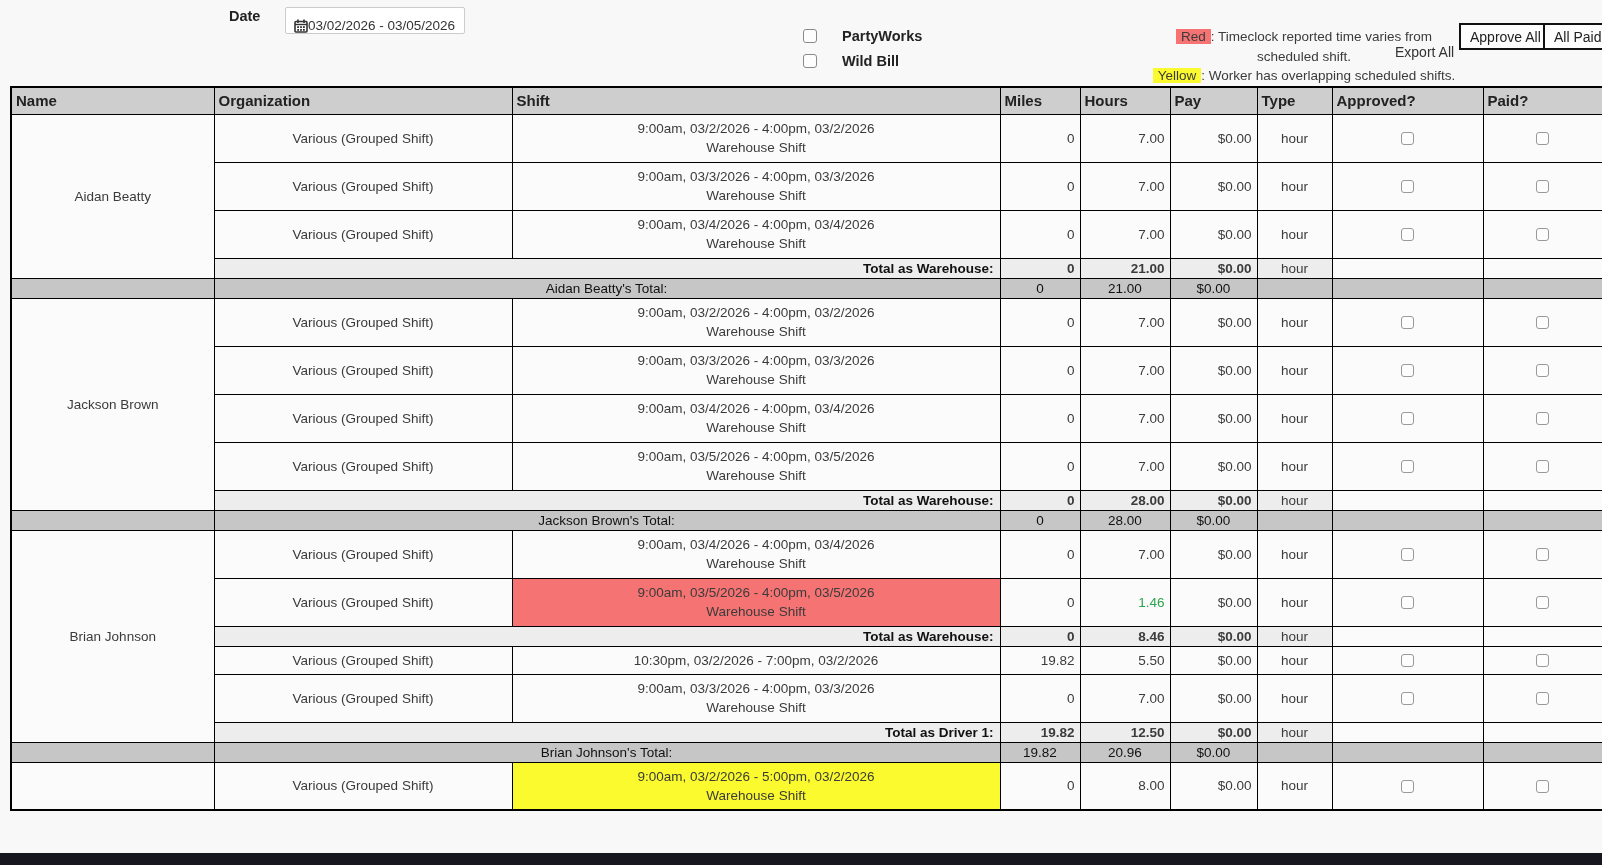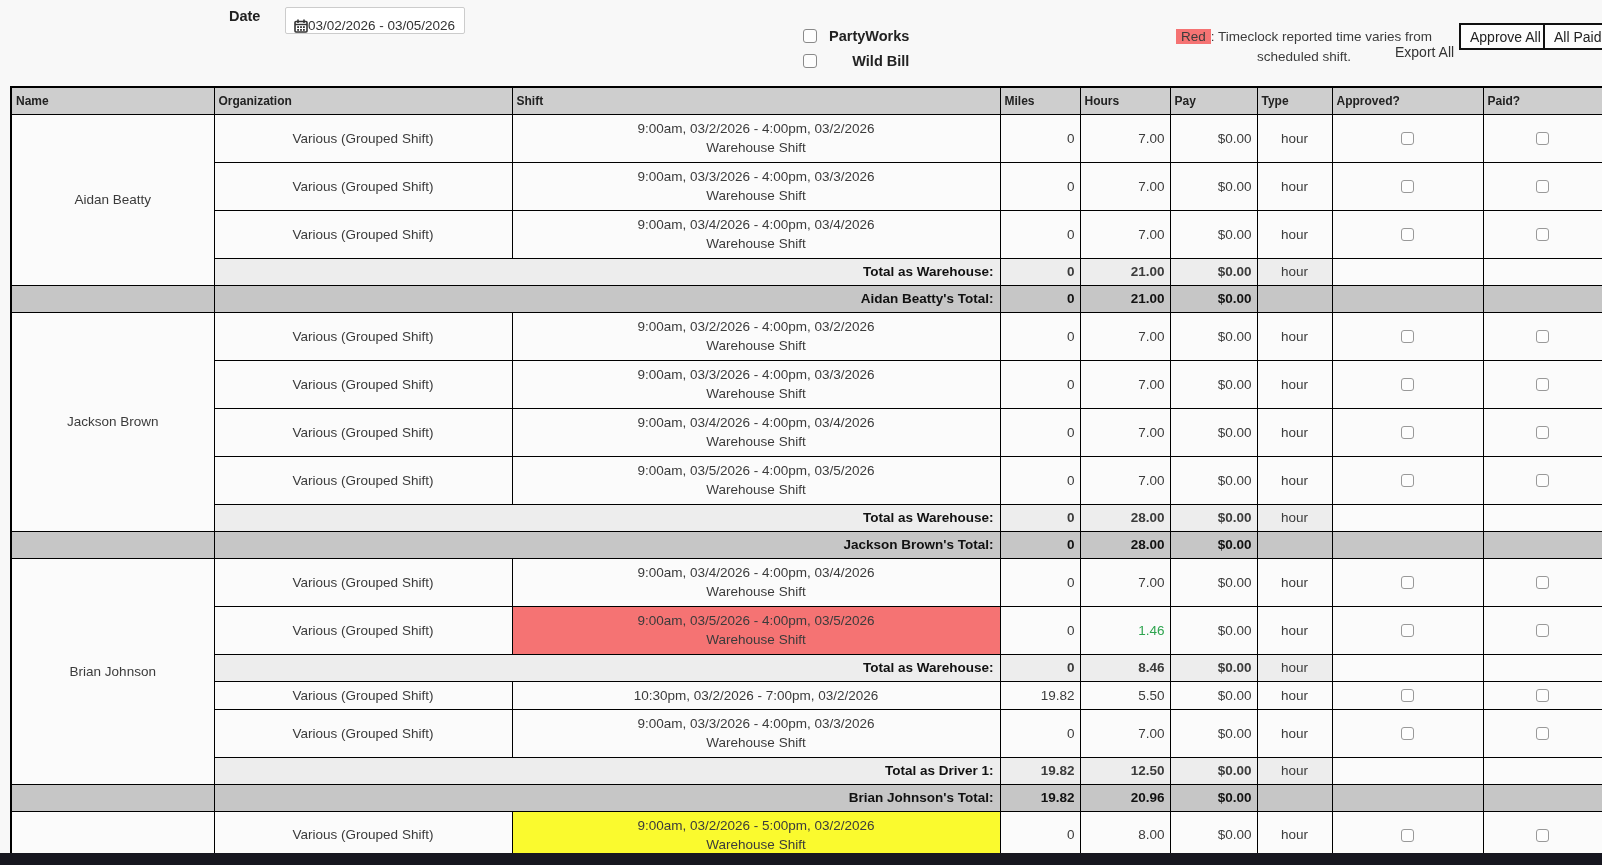--- a/index.html
+++ b/index.html
@@ -13,21 +13,21 @@
 
   
   .date-label { left:229px; top:8px; font-weight:bold; font-size:14.5px; color:#222; }
   .date-input {
     left:285px; top:7px; width:180px; height:27px;
     background:#fff; border:1px solid #ccc; border-radius:2px;
     display:flex; align-items:flex-end; gap:0; padding:0 8px;
     font-size:13.5px; color:#333; cursor:pointer;
   }
   .filter-checks { left:803px; top:28px; }
-  .check-row { display:flex; align-items:center; gap:12px; margin-bottom:9px;justify-content:space-between; }
+  .check-row { display:flex; align-items:center; gap:25px; margin-bottom:9px; }
   .check-row .label { font-weight:bold; font-size:14.5px; color:#222; }
   .cb {
     display:inline-block; width:14px; height:14px; flex:0 0 14px;
     border:1px solid #8a8a8a; border-radius:3px; background:#fdfdfd; cursor:pointer;
   }
   .legend { left:1152px; top:27px; width:304px; text-align:center; font-size:13.5px; line-height:19.5px; color:#3b3b3b; }
   .legend .line2 { white-space:nowrap; }
   .legend .key { padding:0 5px; }
   .export-all { left:1395px; top:44px; font-size:14px; color:#333; cursor:pointer; }
   .btn {
@@ -40,30 +40,30 @@
 
   
   table.sheet {
     position:absolute; left:10px; top:86px; width:1592px;
     border-collapse:collapse; table-layout:fixed;
     background:#fbfbfb; border:2px solid #000;
   }
   .sheet th, .sheet td { border:1px solid #000; font-size:13.5px; padding:0 5px; overflow:hidden; }
   .sheet thead th {
     background:#cecece; text-align:left; font-weight:bold;
-    font-size:12px; color:#222; height:27px; padding-left:4px;
-  }
-  tr.tall { height:48px; } tr.short { height:27px; }
+    font-size:15px; color:#222; height:27px; padding-left:4px;
+  }
+  tr.tall { height:48px; } tr.short { height:20px; }
   td.center { text-align:center; } td.right { text-align:right; }
   td.shift-cell { text-align:center; line-height:19px; padding:4px; }
   td.name-cell { text-align:center; vertical-align:middle; }
   tr.subtotal td { background:#ededed; font-weight:bold; }
   tr.subtotal td.type-cell { font-weight:normal; }
   tr.subtotal td.plain { background:#fbfbfb; }
-  tr.person-total td { background:#c6c6c6; font-weight:bold; color:#111; }
+  tr.person-total td { background:#c6c6c6; font-weight:normal; color:#111;text-align:center; }
   td.label-cell { text-align:right; font-weight:bold; color:#111; padding-right:6px; }
   .rowcb {
     display:inline-block; width:13px; height:13px;
     border:1px solid #999; border-radius:3px; background:#fdfdfd;
     vertical-align:middle; cursor:pointer;
   }
   .bottom-bar { left:0; bottom:0; width:1602px; height:12px; background:#17171f; z-index:9; }
   .cal-icon { flex:0 0 14px; }
 </style>
 </head>
@@ -93,20 +93,21 @@
     <span class="label">PartyWorks</span>
   </div>
   <div class="check-row">
     <span class="cb"></span>
     <span class="label">Wild Bill</span>
   </div>
 </div>
 
 <div class="abs legend">
     <div><span class="key" style="background: rgb(245, 115, 115);">Red</span>: Timeclock reported time varies from scheduled shift.</div>
+    <div class="line2"><span class="key" style="background: rgb(250, 250, 46);">Yellow</span>: Worker has overlapping scheduled shifts.</div>
   </div>
 
 <div class="abs export-all">Export All</div>
 <button class="abs btn approve-all">Approve All</button>
 <button class="abs btn all-paid">All Paid</button>
 
 <table class="sheet">
   <colgroup>
       <col style="width: 203px;">
       <col style="width: 298px;">

